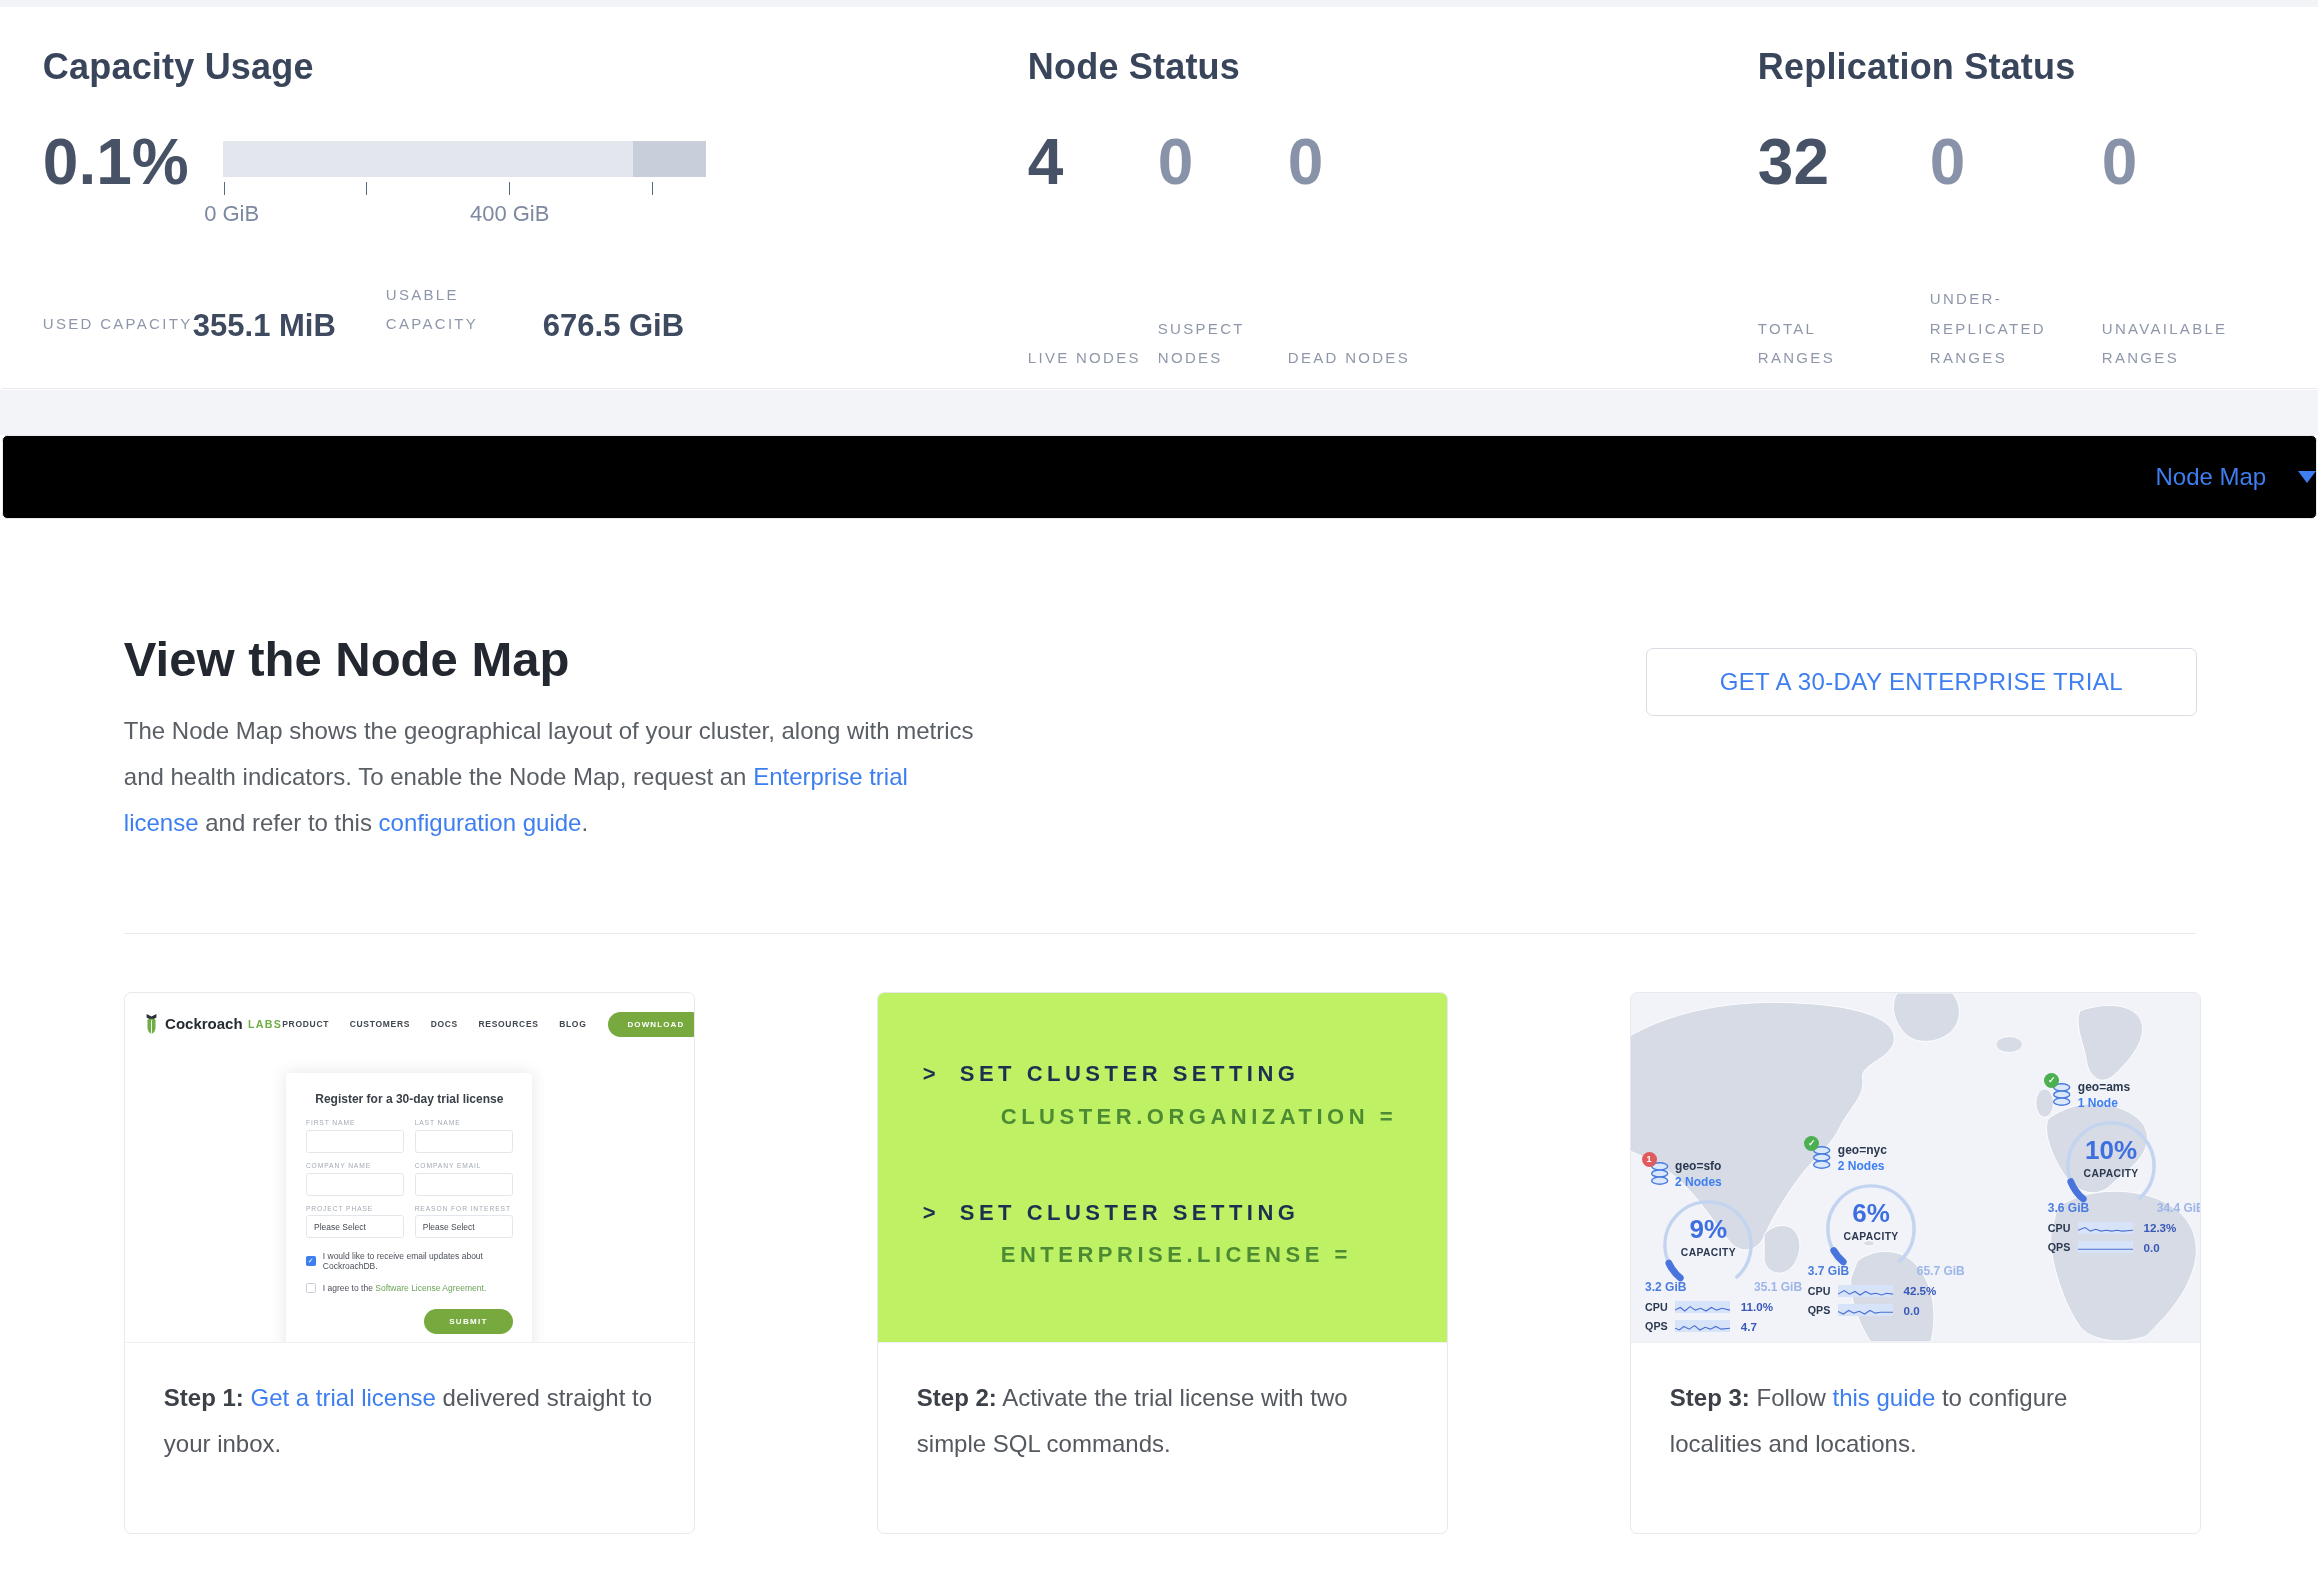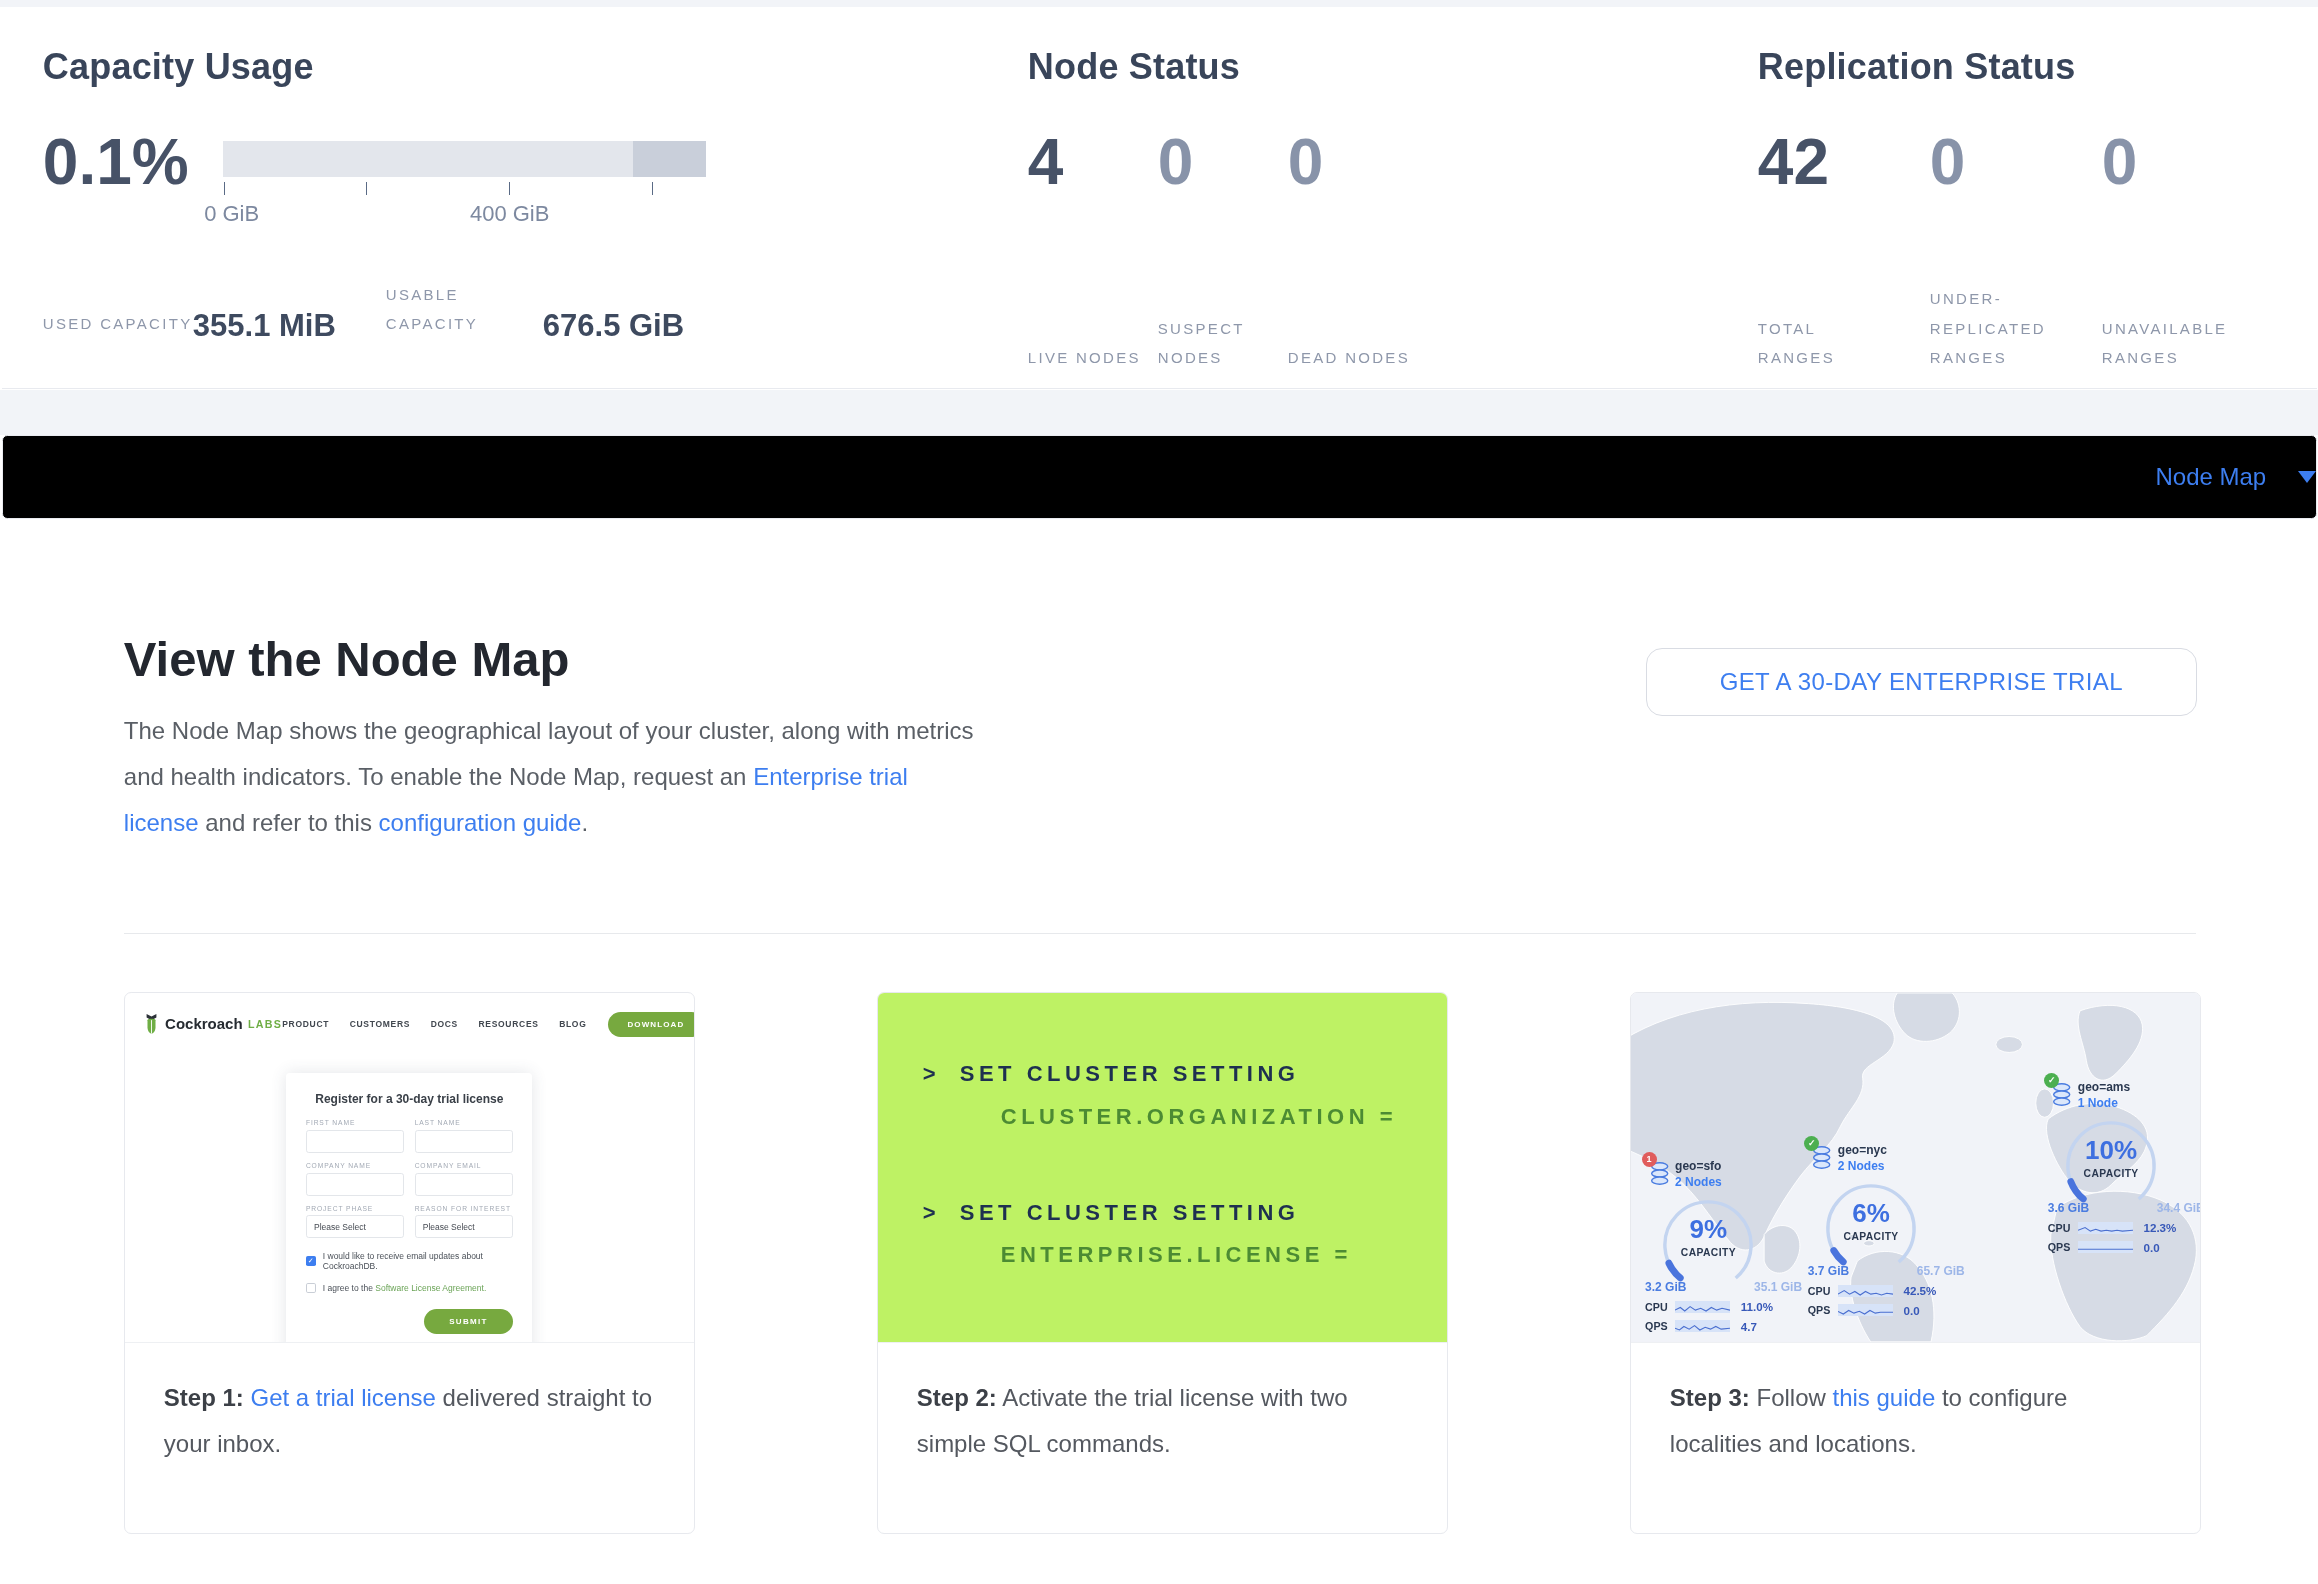--- a/index.html
+++ b/index.html
@@ -40,21 +40,21 @@
   .gray-gap { position:absolute; top:390px; left:0; right:0; height:45px; background:#f2f4f8; }
   .nmbar { position:absolute; top:435px; left:1.8px; right:1.8px; height:84px; background:#000000; border:0.9px solid #e9ebf0; border-radius:5.3px; display:flex; align-items:center; cursor:pointer;justify-content:flex-end; }
   .nmbar-label { color:#3d7ef0; font-size:24px; margin-left:41px; }
   .nm-caret { width:0; height:0; border-left:9.8px solid transparent; border-right:9.8px solid transparent; border-top:12.5px solid #3d7ef0; margin-left:32px; }
 
   
   .main { position:absolute; top:519px; left:1.8px; right:1.8px; bottom:0; background:#fff; }
   .head { position:absolute; left:122px; top:112px; font-size:49px; font-weight:600; color:#23272f; }
   .desc { position:absolute; left:122px; top:189px; width:856px; font-size:24px; line-height:46px; color:#5a5f66; }
   a.blue { color:#3d7ef0; text-decoration:none; }
-  .trial-btn { position:absolute; left:1644px; top:129px; width:551px; height:68px; background:#fff; border:1.8px solid #d9dce3; border-radius:16px; color:#3d7ef0; font-size:24px; letter-spacing:0.4px; display:flex; align-items:center; justify-content:center; cursor:pointer; font-family:inherit; }
+  .trial-btn { position:absolute; left:1644px; top:129px; width:551px; height:68px; background:#fff; border:1.8px solid #d9dce3; border-radius:7px; color:#3d7ef0; font-size:24px; letter-spacing:0.4px; display:flex; align-items:center; justify-content:center; cursor:pointer; font-family:inherit; }
   .divider { position:absolute; left:122px; top:414px; width:2072px; height:0.9px; background:#e7e9ec; }
 
   
   .cards { position:absolute; left:122px; top:473px; display:flex; gap:182px; }
   .card { width:571px; height:542px; border:0.9px solid #e7e9ee; border-radius:7.1px; background:#fff; overflow:hidden; }
   .card-img { height:350px; position:relative; border-bottom:0.9px solid #eef0f3; overflow:hidden; }
   .card-caption { padding:32px 39px 0; font-size:24px; line-height:46px; color:#54585f; }
   .card-caption strong { color:#3c4047; }
 
   
@@ -148,21 +148,21 @@
     <div class="m big-num muted">0</div>
     <div class="m big-num muted">0</div>
   </div>
   <div class="label-row nodes">
     <div class="sc-label">LIVE NODES</div>
     <div class="sc-label">SUSPECT NODES</div>
     <div class="sc-label">DEAD NODES</div>
   </div>
 
   <div class="metric-row repl">
-    <div class="m big-num">42</div>
+    <div class="m big-num">32</div>
     <div class="m big-num muted">0</div>
     <div class="m big-num muted">0</div>
   </div>
   <div class="label-row repl">
     <div class="sc-label">TOTAL RANGES</div>
     <div class="sc-label">UNDER-REPLICATED RANGES</div>
     <div class="sc-label">UNAVAILABLE RANGES</div>
   </div>
 </div>
 

